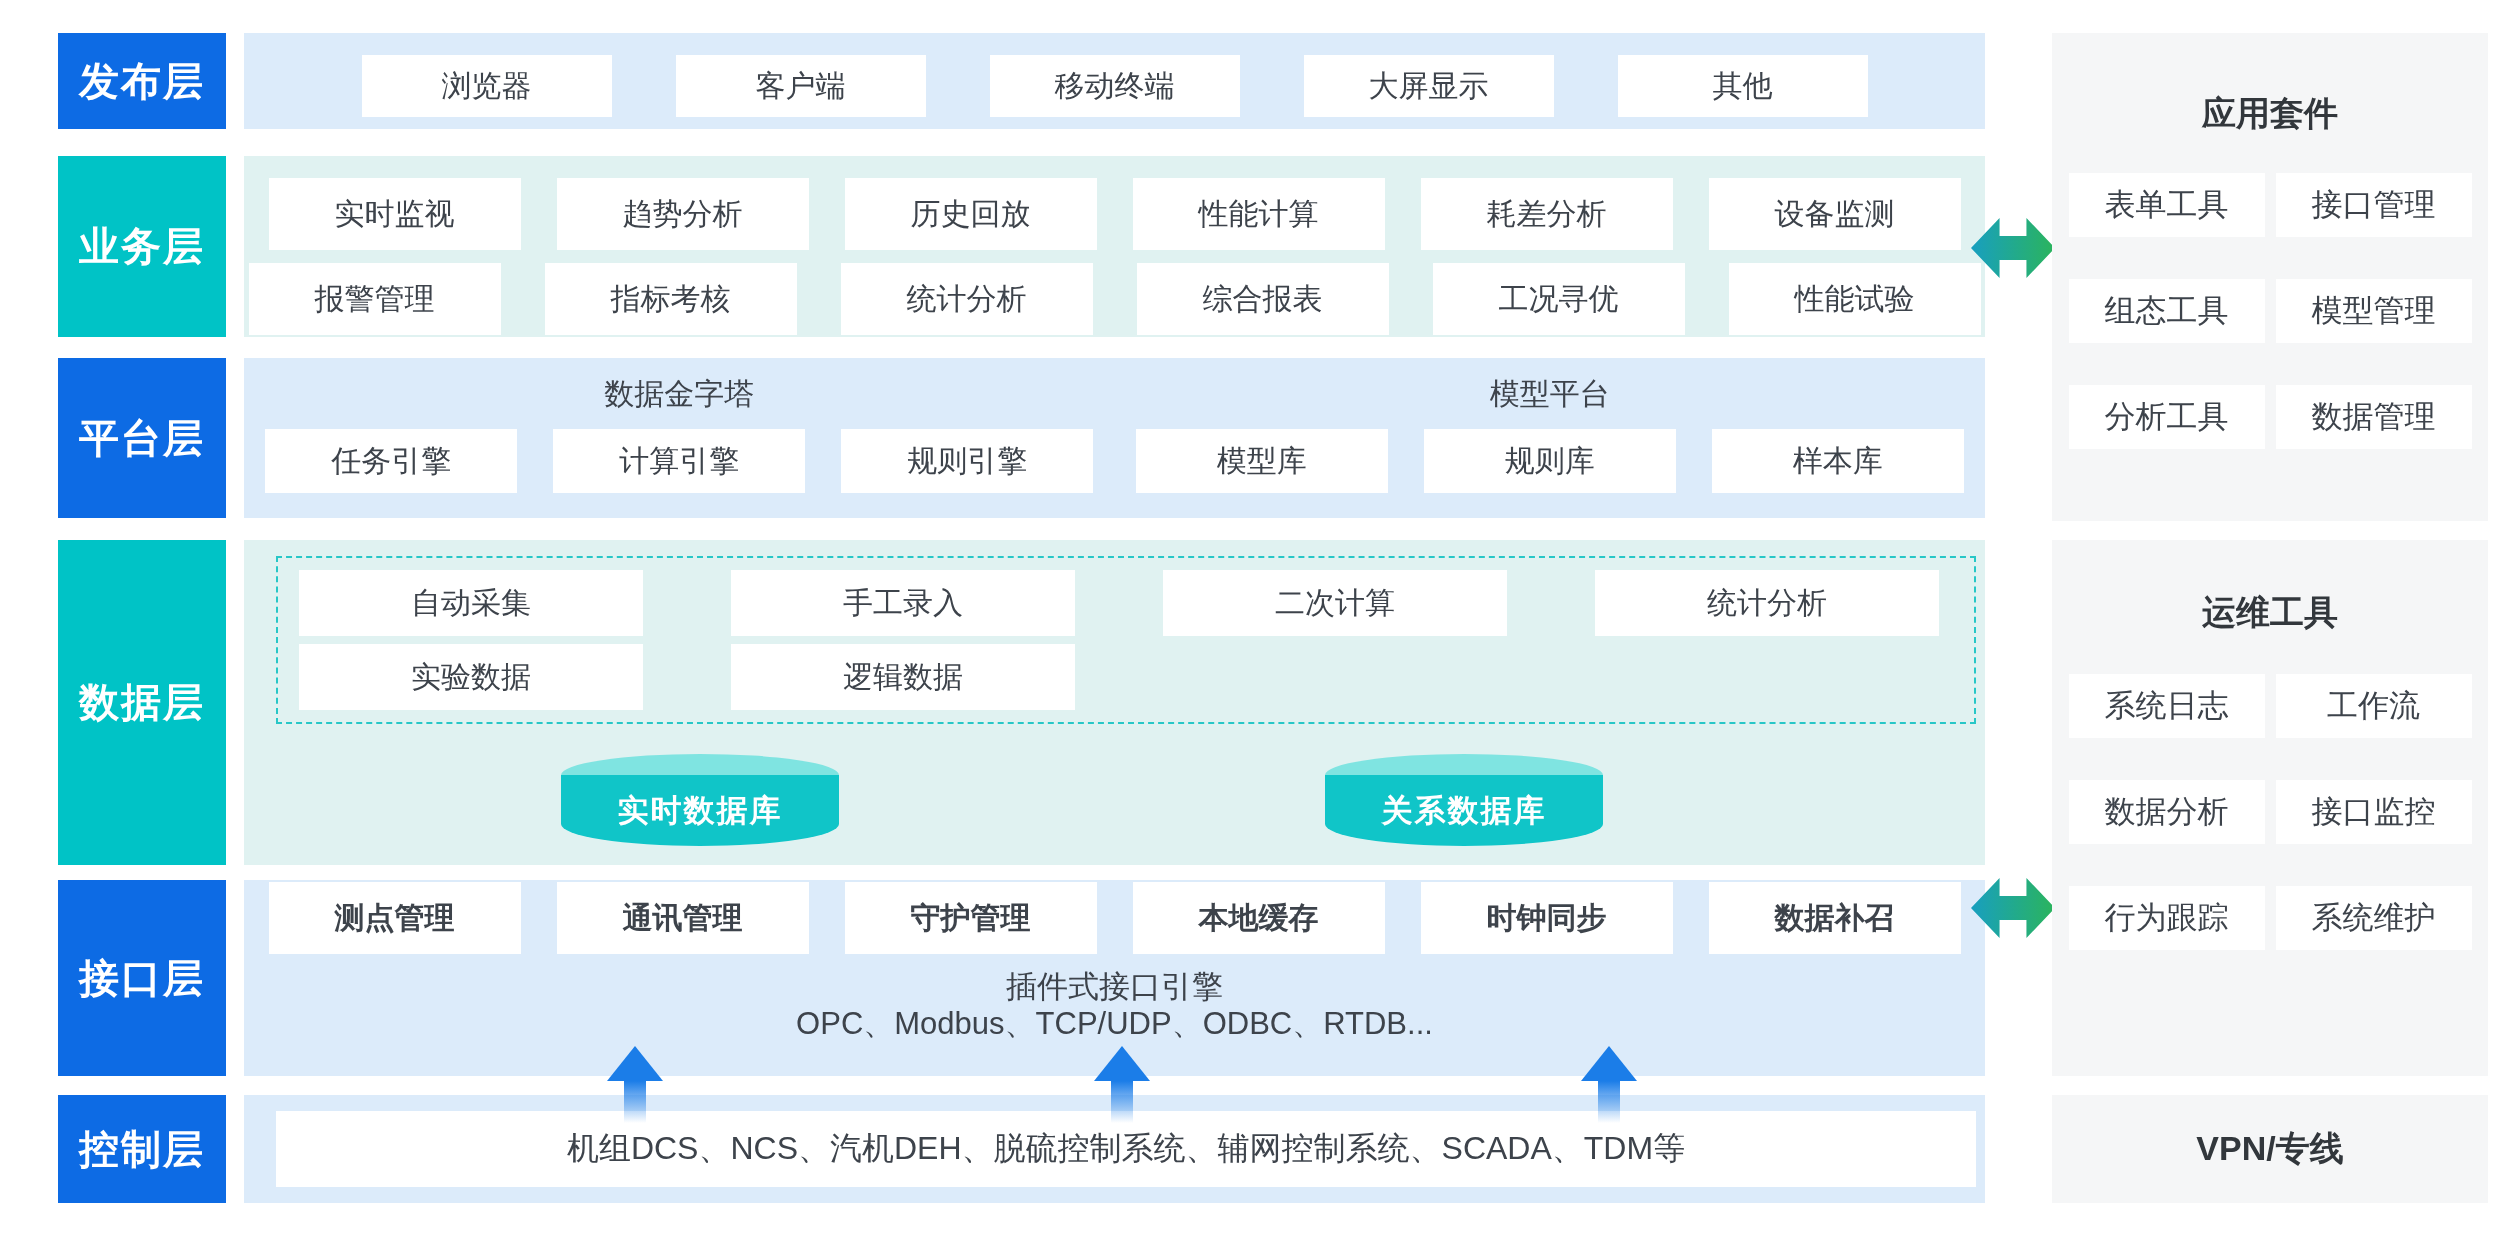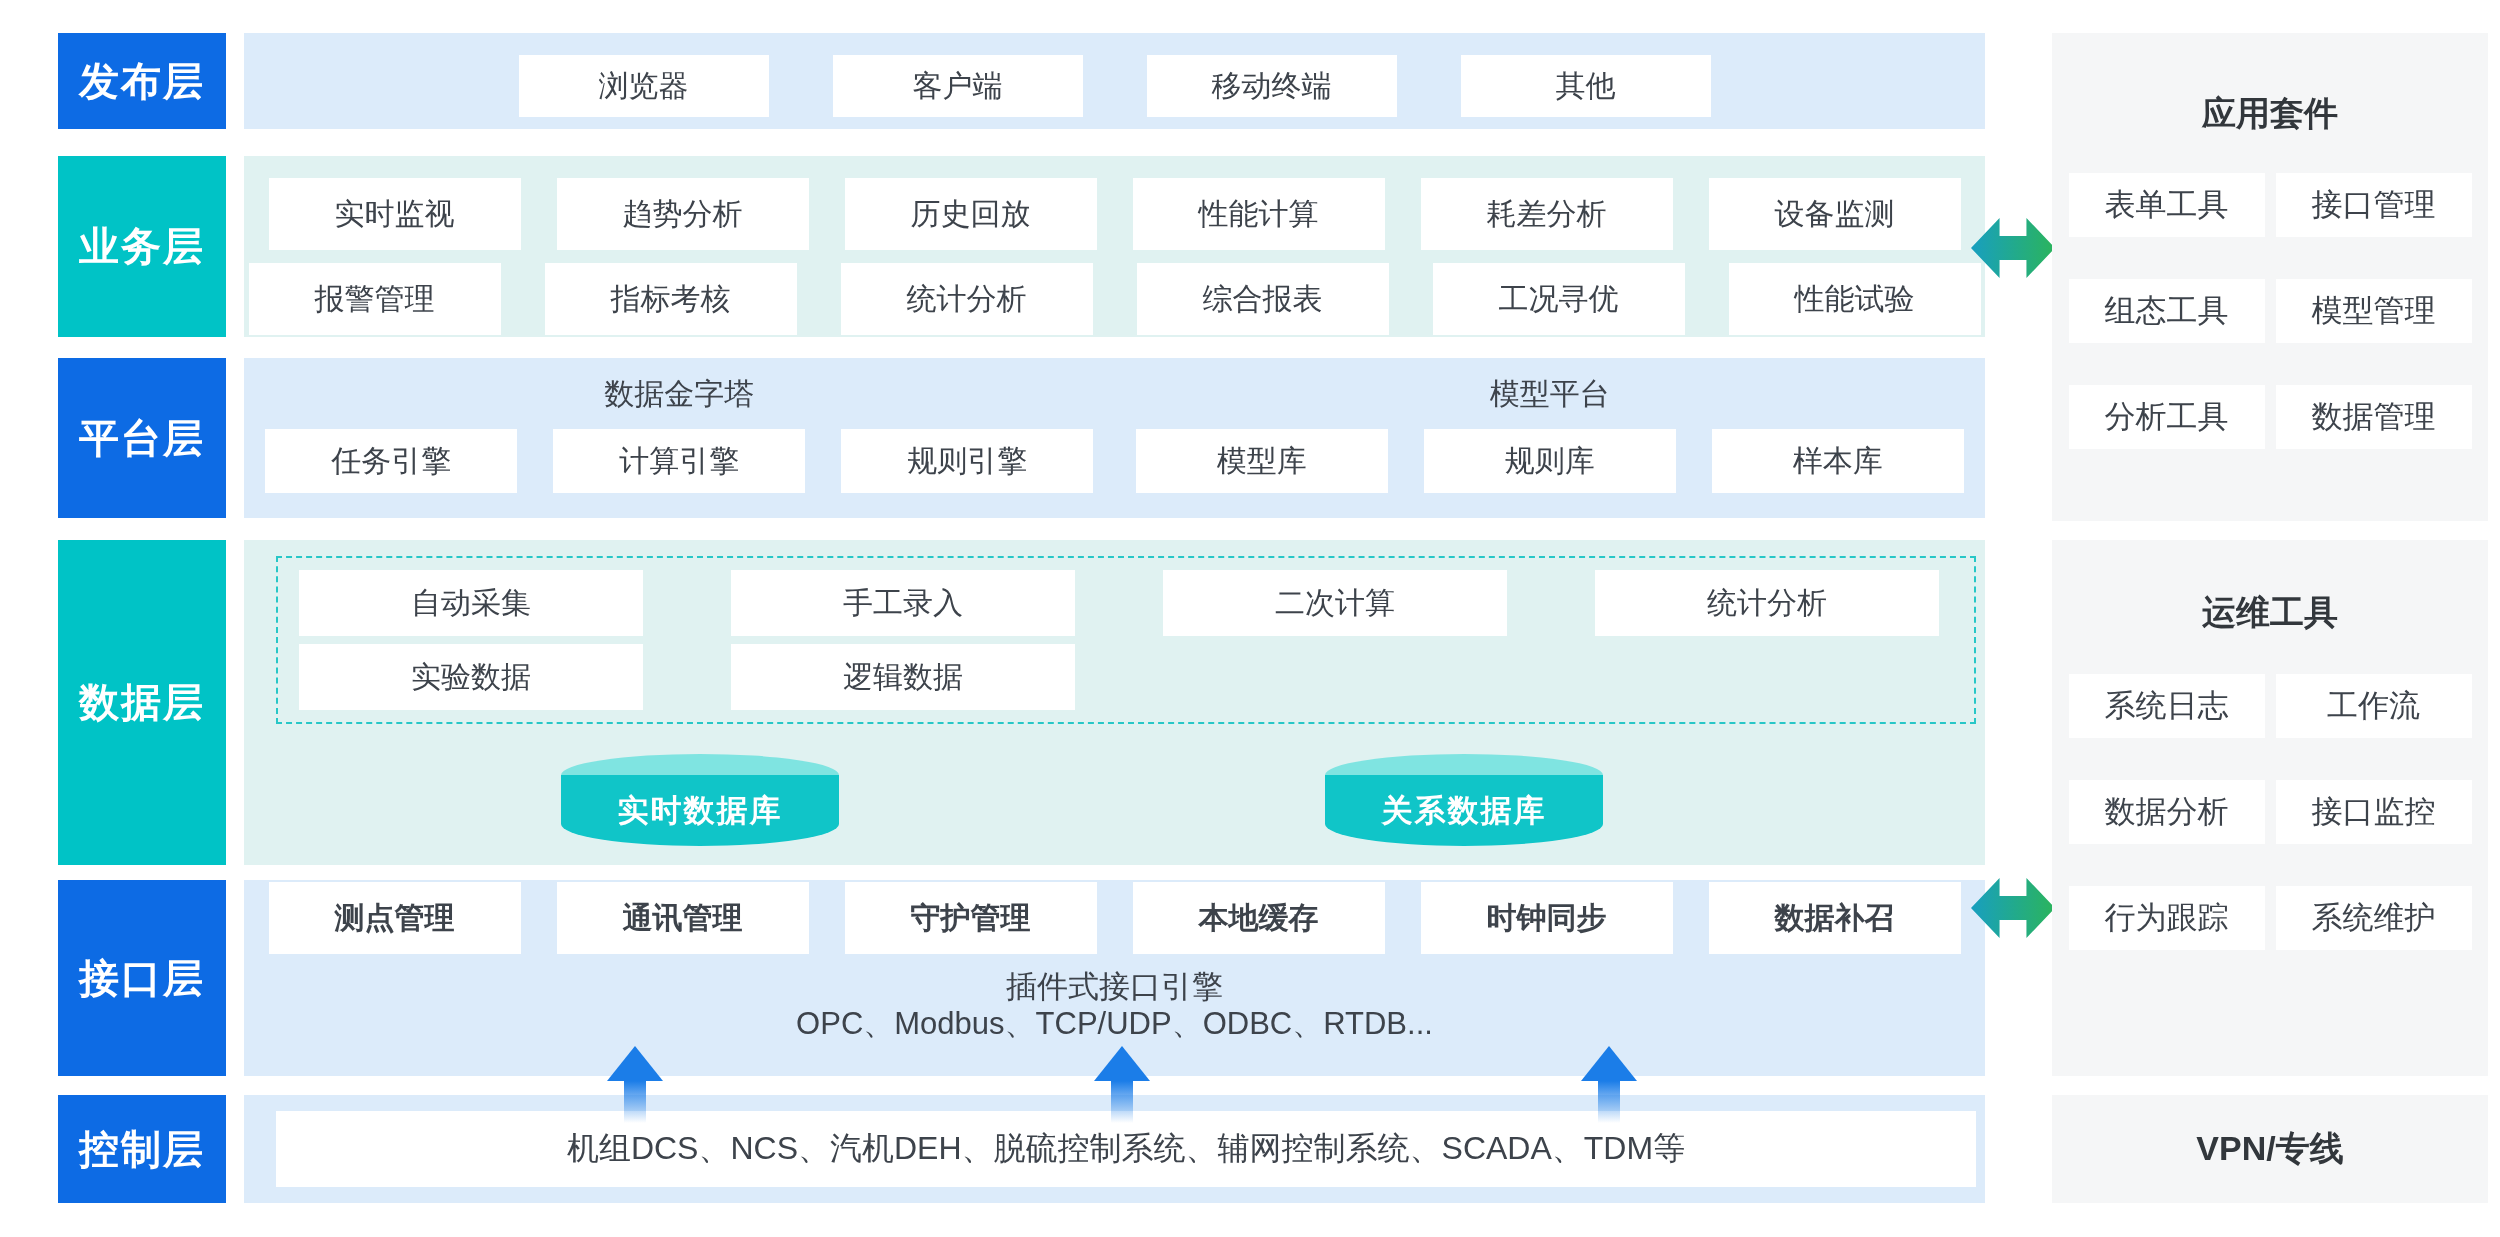--- a/index.html
+++ b/index.html
@@ -101,20 +101,21 @@
 
 <div class="canvas">
 
   <section class="row" style="top:33px;height:96px">
     <div class="layer-label blue">发布层</div>
     <div class="band blue">
       <div class="hlist r1-list">
           <div class="box">浏览器</div>
           <div class="box">客户端</div>
           <div class="box">移动终端</div>
+          <div class="box">大屏显示</div>
           <div class="box">其他</div>
         </div>
     </div>
   </section>
 
   <section class="row" style="top:156px;height:181px">
     <div class="layer-label teal">业务层</div>
     <div class="band teal">
       <div class="hlist six-list r2-a">
           <div class="box">实时监视</div>

